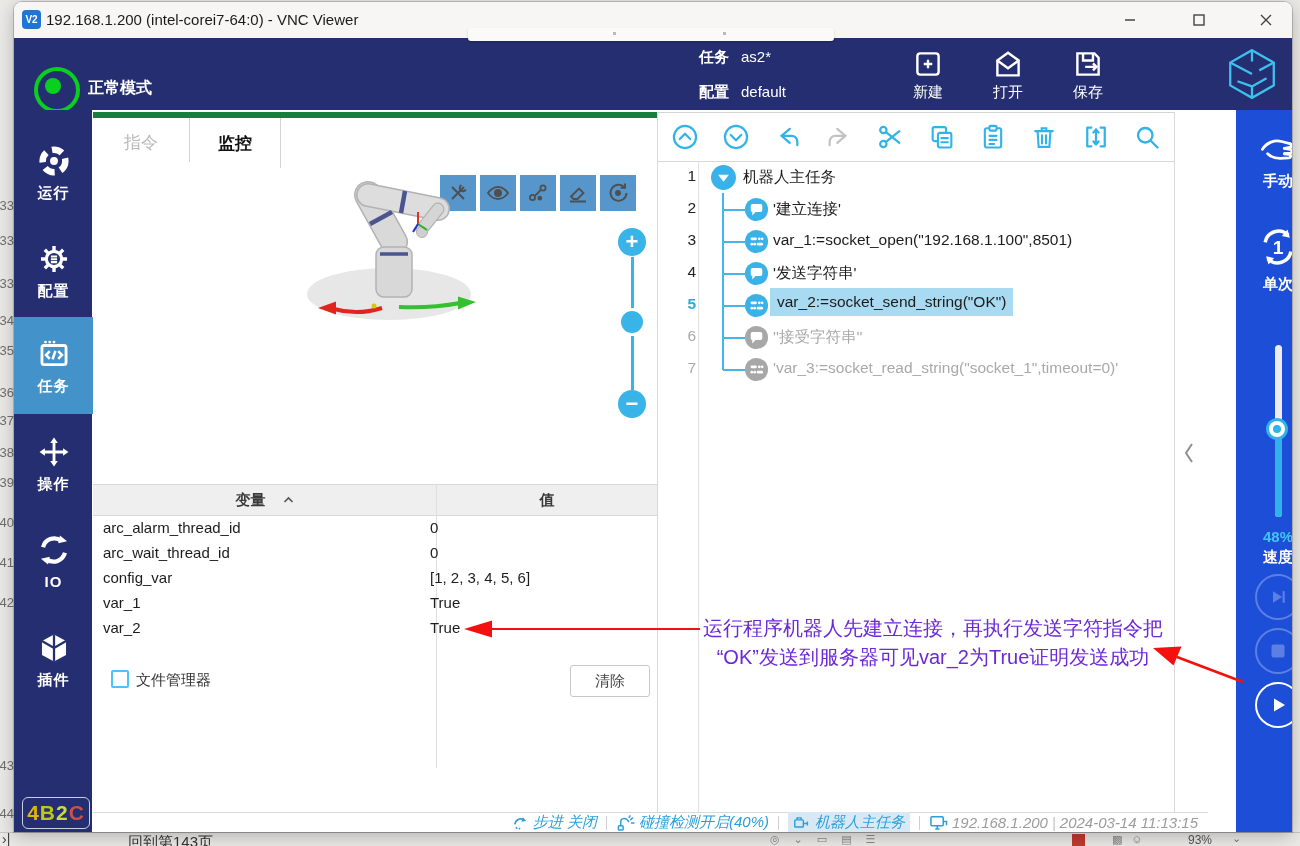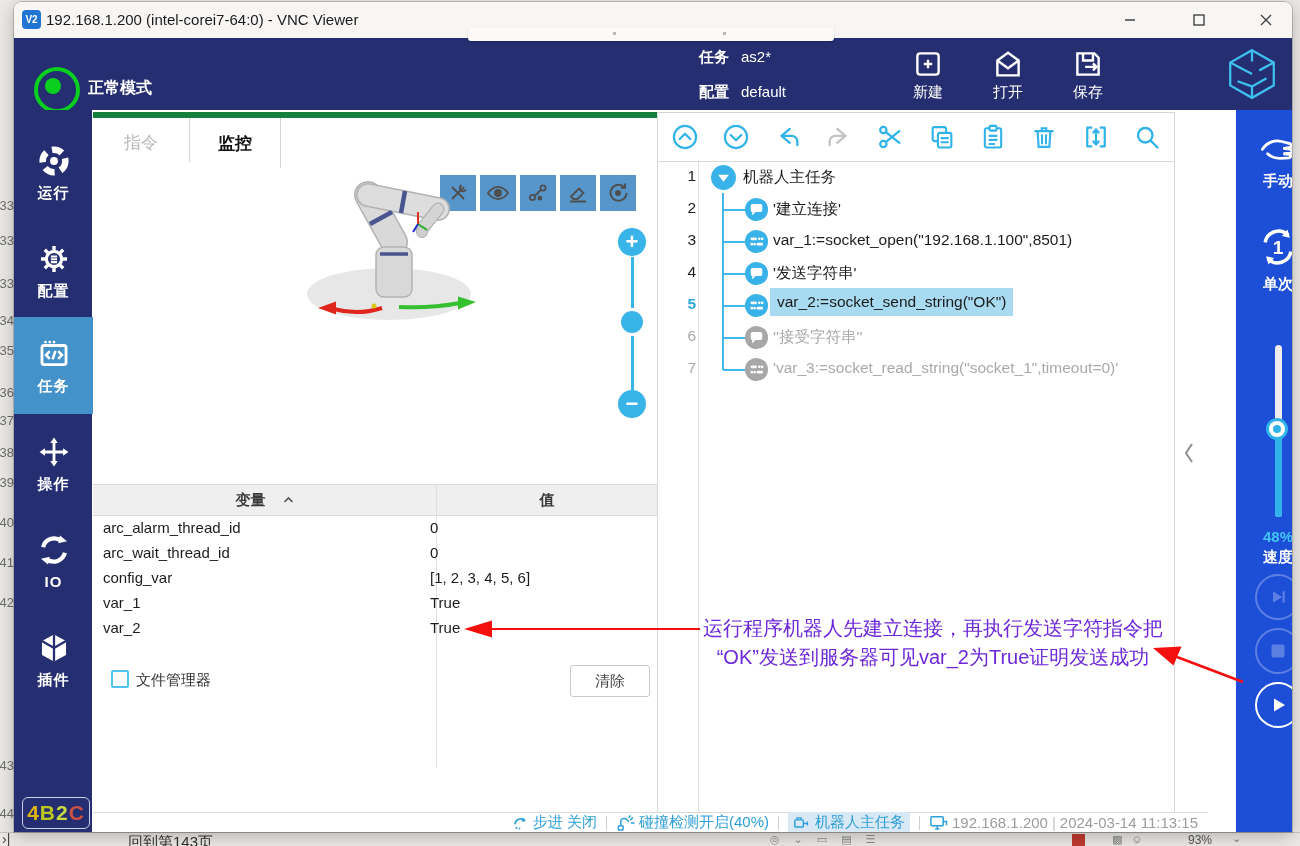--- a/index.html
+++ b/index.html
@@ -58,21 +58,21 @@
   .prow.sel .num{color:#2FA8E0;font-weight:bold;}
   .prow.sel .txt{background:#A8DAF1;line-height:28px;top:-2px;padding:0 7px;}
   .annot{position:absolute;left:676px;top:612px;width:486px;text-align:center;color:#6d28d9;font-size:20px;line-height:29px;}
   
   .rightbar{position:absolute;left:1194px;top:108px;width:84px;height:722px;background:#1d4ed8;color:#fff;text-align:center;margin-left:28px;}
   .rb-lbl{position:absolute;width:84px;font-size:15px;font-weight:bold;color:#fff;}
   .pbtn{position:absolute;left:50%;transform:translateX(-50%);width:42px;height:42px;border-radius:50%;display:flex;align-items:center;justify-content:center;}
   
   .statusbar{position:absolute;left:79px;top:810px;width:1115px;height:20px;background:#fff;border-top:1px solid #DADADA;
              display:flex;align-items:center;justify-content:flex-end;gap:9px;padding-right:10px;box-sizing:border-box;font-size:15px;}
-  .sgroup{display:flex;align-items:center;gap:4px;color:#2D9FD8;white-space:nowrap;}
+  .sgroup{display:flex;align-items:center;gap:4px;color:#2D9FD8;white-space:nowrap;font-style:italic;}
   .sdiv{width:1px;height:14px;background:#CFCFCF;}
   .graytxt{color:#9C9C9C;}
   svg{display:block;}
 </style>
 </head>
 <body>
 
 <div class="screen">
 
   <div>

